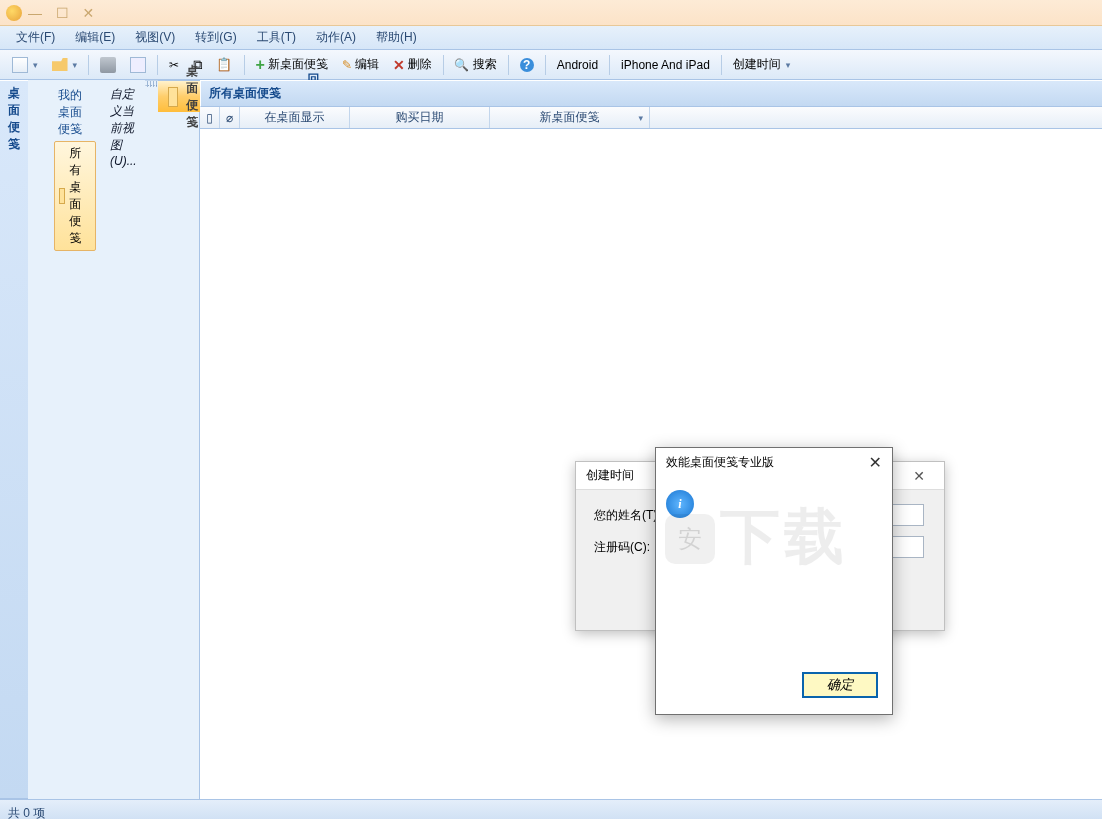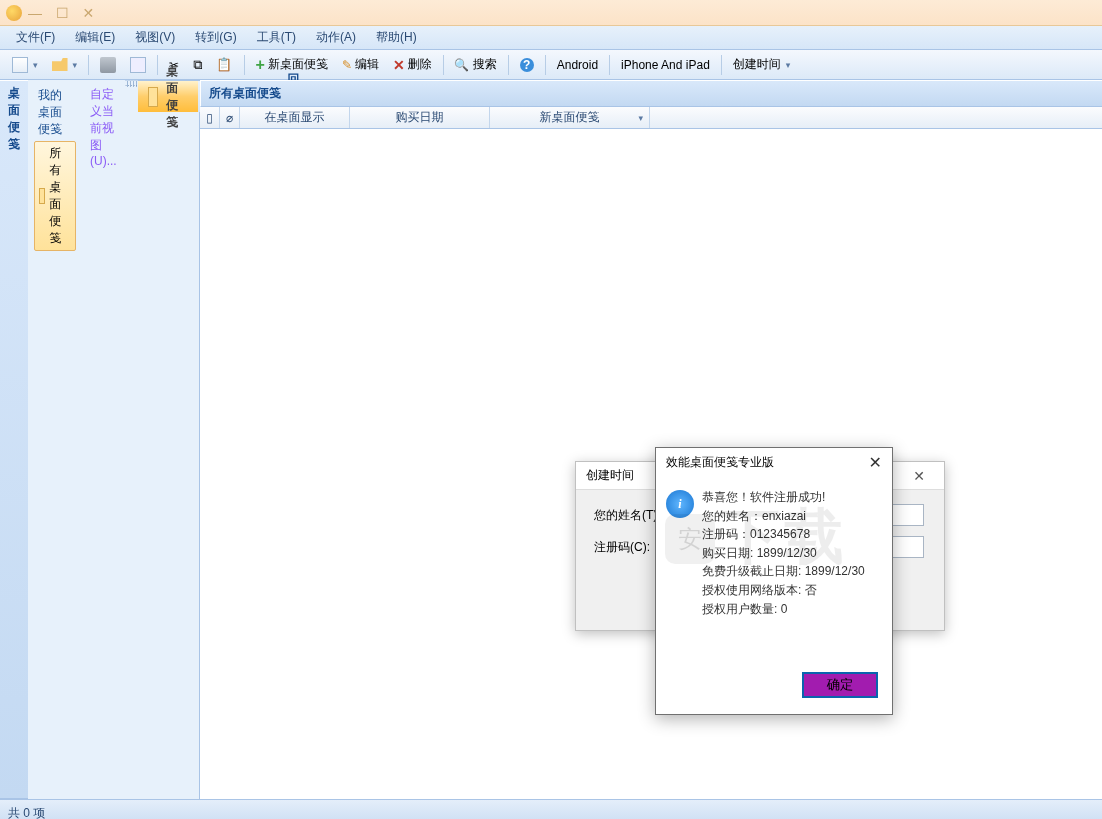--- a/index.html
+++ b/index.html
@@ -21,24 +21,24 @@
 .ico-print { background: linear-gradient(#c0c7cf, #8f98a3); border-radius: 2px; }
 .ico-plus { color: #3fa445; font-weight: bold; font-size: 16px; }
 .ico-edit { color: #d68a1f; }
 .ico-del { color: #c0392b; font-weight: bold; font-size: 14px; }
 .ico-search { color: #4a6; }
 .ico-help { background: #3a8edb; color: #fff; border-radius: 50%; text-align: center; line-height: 14px; font-weight: bold; width: 14px; height: 14px; }
 .content { display: flex; height: calc(819px - 26px - 24px - 30px - 20px); }
 .sidebar { width: 200px; background: #e7f1fb; border-right: 1px solid #a9c4e6; display: flex; flex-direction: row; }
 .side-header { background: linear-gradient(#d9e8fa, #c3d9f2); padding: 4px 8px; font-weight: bold; color: #154a8c; border-bottom: 1px solid #a9c4e6; border-top: 1px solid #fff; }
 .side-tree { padding: 4px 6px; }
-.tree-item { padding: 3px 4px; color: #154a8c; cursor: pointer; display: flex; align-items: center; gap: 4px; }
+.tree-item { padding: 3px 4px; color: #154a8c; cursor: pointer; display: flex; align-items: center; gap: 4px; margin-left: 20px; }
 .tree-item.sel { background: linear-gradient(#fff6dd, #ffe29a); border: 1px solid #e6b466; border-radius: 2px; color: #000; }
 .tree-item .tico { width: 16px; height: 16px; background: #ffe29a; border: 1px solid #d6a94c; display: inline-block; }
-.tree-link { padding: 6px 8px; color: #8b5cf6; cursor: pointer; }
+.tree-link { padding: 6px 8px; color: #0f172a; cursor: pointer; font-style: italic; }
 .side-spacer { flex: 1; }
 .resize-grip { height: 7px; background: repeating-linear-gradient(90deg, transparent 0 2px, #9db7d6 2px 3px); text-align: center; font-size: 8px; color: #7a97bb; border-top: 1px solid #c3d6ec; }
 .navbtn { height: 32px; display: flex; align-items: center; gap: 8px; padding: 0 10px; border-top: 1px solid #a9c4e6; background: linear-gradient(#eaf2fb, #d5e5f7); color: #154a8c; font-weight: bold; cursor: pointer; }
 .navbtn.active { background: linear-gradient(#fff2cc, #ffce6b, #ffbd3b); color: #404040; }
 .navbtn .nico { width: 20px; height: 20px; display: inline-flex; align-items: center; justify-content: center; }
 .nav-expand { height: 18px; background: linear-gradient(#d9e8fa, #c3d9f2); border-top: 1px solid #a9c4e6; text-align: right; padding: 0 8px; color: #5b7aa3; cursor: pointer; }
 .main { flex: 1; display: flex; flex-direction: column; background: #fff; }
 .main-header { background: linear-gradient(#d9e8fa, #c3d9f2); padding: 4px 8px; font-weight: bold; color: #154a8c; border-bottom: 1px solid #a9c4e6; border-top: 1px solid #fff; border-left: 1px solid #fff; }
 .grid-head { display: flex; background: linear-gradient(#fbfcfe, #e6eef7); border-bottom: 1px solid #a9c4e6; height: 22px; }
 .grid-head .col { border-right: 1px solid #c3d6ec; display: flex; align-items: center; justify-content: center; color: #2b4a73; position: relative; }
@@ -51,21 +51,21 @@
 .dialog-back .dtitle .dclose { margin-left: auto; width: 30px; text-align: center; cursor: pointer; font-size: 14px; color: #555; }
 .dialog-back .dbody { padding: 14px 18px; display: grid; grid-template-columns: 70px 1fr; row-gap: 10px; align-items: center; }
 .dialog-back .dbody input { height: 22px; border: 1px solid #a9b5c4; padding: 0 4px; width: 260px; }
 .dialog-front { position: absolute; left: 455px; top: 318px; width: 238px; height: 268px; background: #fff; border: 1px solid #707070; box-shadow: 0 4px 16px rgba(0,0,0,0.3); display: flex; flex-direction: column; }
 .dialog-front .ftitle { height: 28px; display: flex; align-items: center; padding: 0 10px; border-bottom: 0; }
 .dialog-front .ftitle .fclose { margin-left: auto; cursor: pointer; font-size: 16px; color: #333; }
 .dialog-front .fbody { flex: 1; padding: 12px 10px 6px 10px; display: flex; gap: 8px; }
 .dialog-front .ficon { width: 28px; height: 28px; background: radial-gradient(circle, #5fb6ff, #1976d2); border-radius: 50%; color: #fff; display: flex; align-items: center; justify-content: center; font-style: italic; font-family: Georgia, serif; font-weight: bold; flex-shrink: 0; margin-top: 2px; }
 .dialog-front .fmsg { line-height: 1.55; color: #333; }
 .dialog-front .ffoot { padding: 10px 14px 16px; text-align: right; }
-.dialog-front .ffoot button { width: 76px; height: 26px; background: #a21caf; border: 2px solid #0a64ad; color: #000; cursor: pointer; }
+.dialog-front .ffoot button { width: 76px; height: 26px; background: #fef9c3; border: 2px solid #0a64ad; color: #000; cursor: pointer; font-style: italic; }
 .watermark { position: absolute; left: 520px; top: 368px; font-size: 60px; font-weight: 900; color: rgba(0,0,0,0.07); letter-spacing: 4px; pointer-events: none; z-index: 5; }
 .wm-badge { position: absolute; left: 465px; top: 385px; width: 50px; height: 50px; background: rgba(0,0,0,0.06); border-radius: 10px; display: flex; align-items: center; justify-content: center; color: rgba(0,0,0,0.12); font-size: 24px; pointer-events: none; z-index: 5; }
 </style>
 </head>
 <body>
 
 <div class="titlebar">
   <span class="app-icon"></span>
   <div class="win-controls">
     <span>—</span>
@@ -201,29 +201,20 @@
       <div class="wm-badge">安</div>
       <div class="watermark">下载</div>
 
       <div class="dialog-front">
         <div class="ftitle">
           <span>效能桌面便笺专业版</span>
           <span class="fclose">✕</span>
         </div>
         <div class="fbody">
           <div class="ficon">i</div>
-          <div class="fmsg">
-            <div>恭喜您！软件注册成功!</div>
-            <div>您的姓名：enxiazai</div>
-            <div>注册码：012345678</div>
-            <div>购买日期: 1899/12/30</div>
-            <div>免费升级截止日期: 1899/12/30</div>
-            <div>授权使用网络版本: 否</div>
-            <div>授权用户数量: 0</div>
-          </div>
         </div>
         <div class="ffoot">
           <button>确定</button>
         </div>
       </div>
 
     </div>
   </div>
 </div>
 

